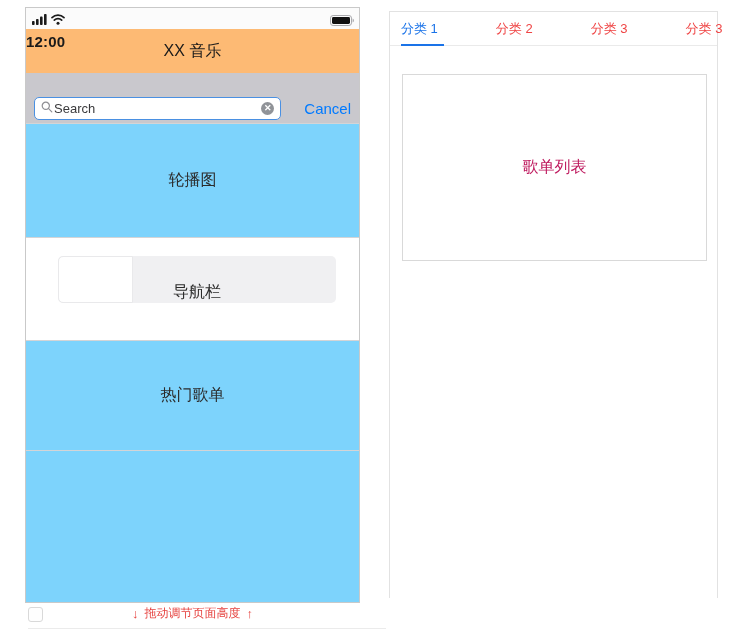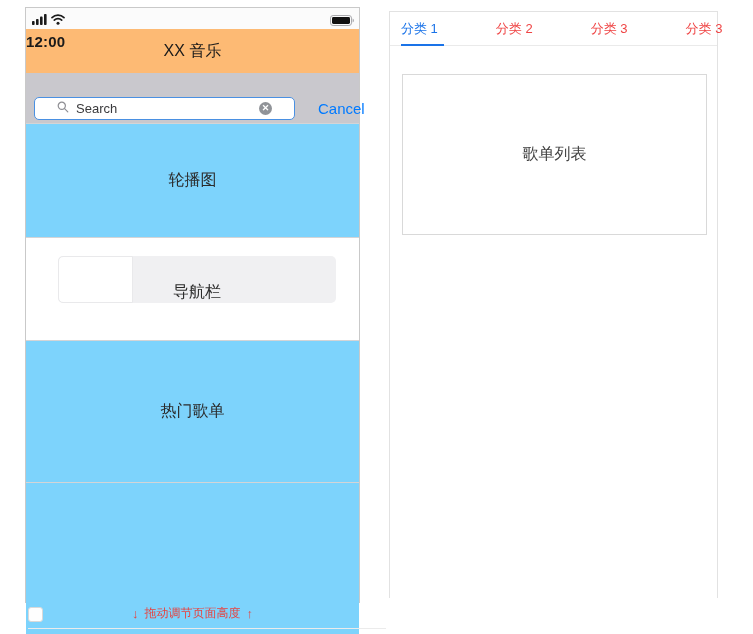--- a/index.html
+++ b/index.html
@@ -26,21 +26,21 @@
     height:44px;background:#fdba74;display:flex;align-items:center;justify-content:center;
     font-size:16px;font-weight:500;color:#1a1a1a;
   }
   .search-band{
     height:50px;background:#c9c8cd;box-sizing:border-box;
     padding:20px 8px 0 8px;display:flex;align-items:center;gap:9px;
   }
   .search-field{
     width:269px;height:23px;box-sizing:border-box;background:#ffffff;
     border:1.5px solid #4a90e2;border-radius:5px;
-    display:flex;align-items:center;padding:0 22px;gap:7px;justify-content:center;
+    display:flex;align-items:center;padding:0 6px;gap:1px;justify-content:center;
   }
   .search-input{
     flex:1;border:none;outline:none;background:transparent;
     font-family:"Liberation Sans", sans-serif;font-size:13px;color:#2c2c2e;padding:0;min-width:0;
   }
   .search-input::placeholder{color:#3a3a3c;opacity:1;}
   .clear-btn{
     width:13px;height:13px;border-radius:50%;background:#909398;flex:0 0 auto;
     display:flex;align-items:center;justify-content:center;
     color:#ffffff;font-size:9px;line-height:1;font-weight:bold;
@@ -59,21 +59,21 @@
     margin-left:32px;width:278px;height:47px;background:#f0f0f2;border-radius:5px;
     position:relative;display:flex;align-items:flex-end;justify-content:center;
     font-size:16px;color:#2b2b2b;
   }
   .nav-seg{
     position:absolute;left:0;top:0;width:75px;height:100%;background:#ffffff;
     border:1px solid #e9e9eb;border-radius:5px 0 0 5px;box-sizing:border-box;
   }
   .nav-label{position:relative;z-index:1;}
   .gap-b{height:37px;}
-  .box-hot{height:143px;border-top:1px solid #d4d4d6;border-bottom:1px solid #d4d4d6;}
+  .box-hot{height:111px;border-top:1px solid #d4d4d6;border-bottom:1px solid #d4d4d6;}
   .box-empty{height:151px;}
   
   .height-checkbox{
     position:absolute;left:28px;top:607px;width:15px;height:15px;box-sizing:border-box;
     border:1px solid #d9d9d9;border-radius:3px;background:#fefefe;cursor:pointer;
   }
   .drag-hint{
     position:absolute;left:25px;top:604px;width:335px;height:18px;
     display:flex;align-items:center;justify-content:center;gap:6px;
     color:#e64340;font-size:12px;cursor:ns-resize;
@@ -93,22 +93,22 @@
   }
   .tab{
     position:relative;display:flex;align-items:center;
     font-size:13px;color:#ef4444;padding:0 6px 0 0;cursor:pointer;white-space:nowrap;
   }
   .tab.active{color:#1a73e8;}
   .tab.active::after{
     content:"";position:absolute;left:0;right:0;bottom:-1px;height:2px;background:#1a73e8;
   }
   .playlist-box{
-    margin:28px 10px 0 12px;height:161px;border:1px solid #d9d9d9;box-sizing:border-box;
-    display:flex;align-items:center;justify-content:center;font-size:16px;color:#404040;background:#fff;
+    margin:28px 10px 0 12px;height:187px;border:1px solid #d9d9d9;box-sizing:border-box;
+    display:flex;align-items:center;justify-content:center;font-size:16px;color:#be185d;background:#fff;
   }
 </style>
 </head>
 <body>
 
 <div class="phone">
 
   <div class="statusbar">
     <span class="sb-left">
       <span>

